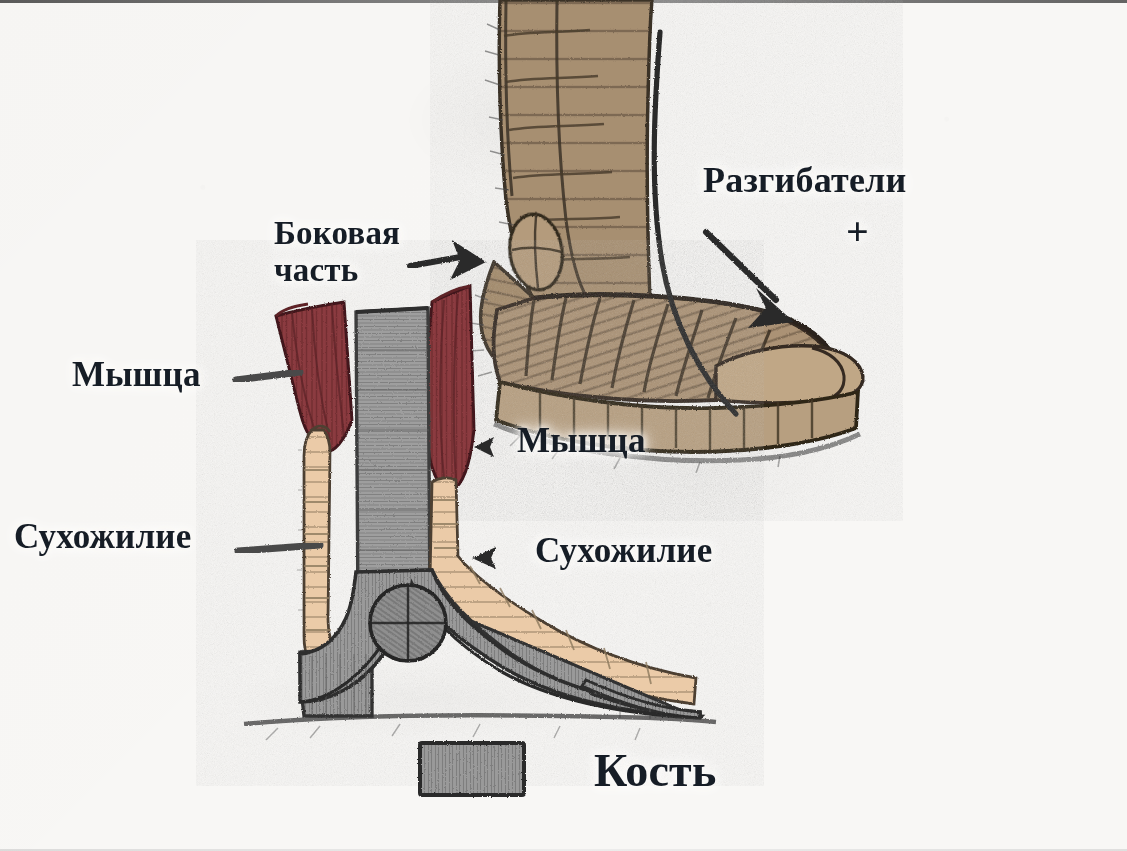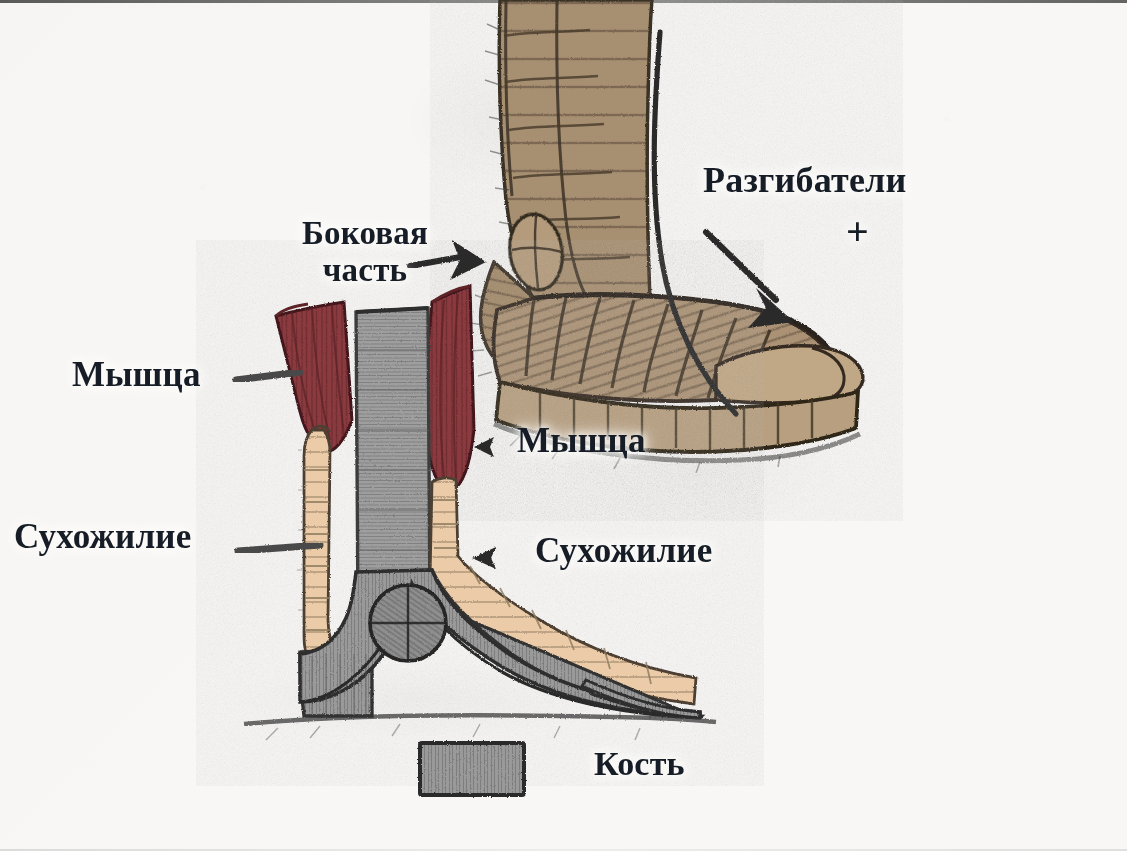--- a/index.html
+++ b/index.html
@@ -53,31 +53,31 @@
 
   .lbl {
     position: absolute;
     color: #161d26;
     font-weight: 700;
     letter-spacing: 0.2px;
     line-height: 1.12;
     white-space: pre;
     text-shadow: 0 0 6px #fbfaf8, 0 0 12px #fbfaf8, 0 0 18px #fbfaf8;
   }
-  .lbl.c { text-align: center; }
+  .lbl.c { }
 
   #lbl-razgibateli { left: 703px; top: 160px; font-size: 36px; }
   #lbl-plus        { left: 846px; top: 210px; font-size: 40px; }
   #lbl-verhnie     { left: 800px; top: 278px; font-size: 35px; width: 238px; }
   #lbl-bokovaya    { left: 274px; top: 215px; font-size: 33px; width: 182px; }
   #lbl-myshca-l    { left: 72px;  top: 355px; font-size: 35px; }
   #lbl-suhozhilie-l{ left: 14px;  top: 517px; font-size: 35px; }
   #lbl-myshca-r    { left: 517px; top: 421px; font-size: 35px; }
   #lbl-suhozhilie-r{ left: 535px; top: 531px; font-size: 35px; }
-  #lbl-kost        { left: 594px; top: 745px; font-size: 34px; text-align: center; }
+  #lbl-kost        { left: 594px; top: 745px; font-size: 46px; text-align: center; }
 </style>
 </head>
 <body>
 
 <div id="stage">
 
   <div id="paper-grain"></div>
   <div id="scan-edge-top"></div>
   <div id="scan-edge-bottom"></div>
 

